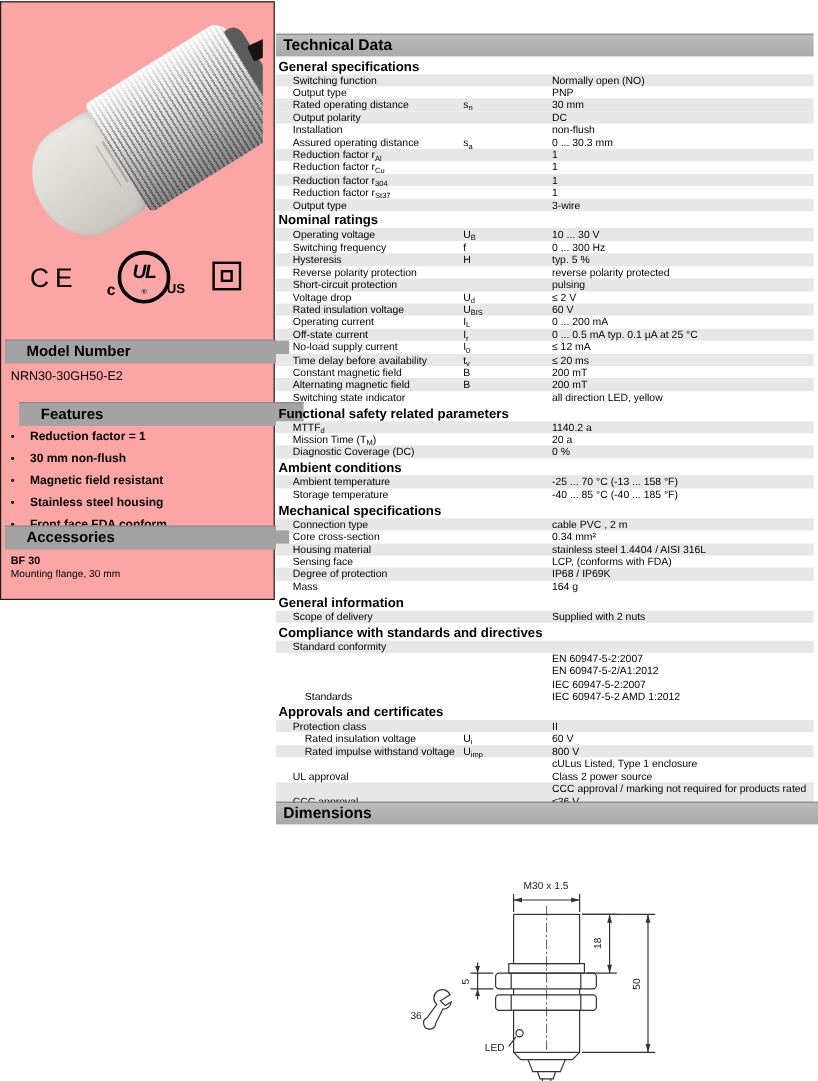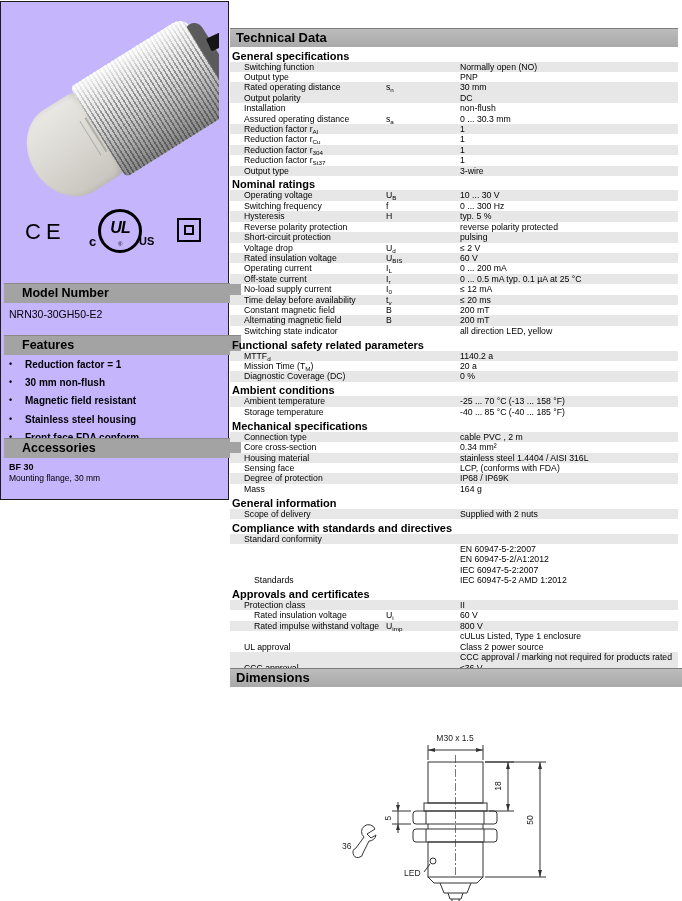--- a/index.html
+++ b/index.html
@@ -1,21 +1,21 @@
 <!DOCTYPE html>
 <html><head>
 <meta charset="utf-8">
 <style>
   html,body{margin:0;padding:0;background:#fff;}
   .page{position:relative;width:682px;height:901px;background:#fff;
         font-family:"Liberation Sans",sans-serif;color:#000;overflow:hidden;}
 
   
   .left-frame{position:absolute;left:0;top:1px;width:227px;height:497px;
-              border:1px solid #1c1c1c;background:#c4b5fd;}
+              border:1px solid #1c1c1c;background:#fca5a5;}
   .photo-box{position:absolute;left:6px;top:8px;width:212px;height:192px;overflow:hidden;}
   .sensor{position:absolute;left:10px;top:45px;width:240px;height:106px;
           transform:rotate(-32deg);transform-origin:120px 53px;}
   .sensor-cap{position:absolute;left:0;top:5px;width:80px;height:96px;
               background:linear-gradient(175deg,#eceae6 0%,#dcdad4 45%,#c6c4bd 100%);
               border-radius:50% 14% 14% 50% / 50% 22% 22% 50%;
               box-shadow:inset -4px 0 6px rgba(0,0,0,.12);}
   .cap-print{position:absolute;left:30px;top:14px;width:40px;height:70px;
              display:flex;flex-direction:column;gap:5px;transform:rotate(90deg);opacity:.55;}
   .cap-print i{display:block;height:1.5px;background:#8d8d88;}
@@ -39,21 +39,21 @@
               letter-spacing:-1px;}
   .ul-reg{position:absolute;left:17px;top:29px;font-size:6px;}
   .ul-c{position:absolute;left:0;top:27px;font-size:13px;font-weight:bold;}
   .ul-us{position:absolute;left:50px;top:28px;font-size:11px;font-weight:bold;}
   .sq-mark{position:absolute;left:176px;top:13px;width:20px;height:20px;border:2px solid #000;}
   .sq-mark i{position:absolute;left:5px;top:5px;width:6px;height:6px;border:2px solid #000;display:block;}
 
   .left-bar{position:absolute;left:3px;width:219px;height:19px;background:#a3a3a3;
             border-top:1px solid #8a8a8a;font-size:12.5px;font-weight:bold;
             line-height:18px;padding-left:18px;}
-  .bar-model{top:281px;} .bar-features{top:333px;} .bar-accessories{top:436px;}
+  .bar-model{top:281px;} .bar-features{top:333px;margin-left:12px;} .bar-accessories{top:436px;}
   .model-value{position:absolute;left:8px;top:306px;font-size:10.5px;font-weight:normal;}
   .features-list{position:absolute;left:8px;top:357px;margin:0;padding:0;list-style:none;}
   .features-list li{display:flex;font-size:10px;font-weight:bold;margin-bottom:7.2px;}
   .features-list .dot{width:16px;font-size:9px;}
   .acc-name{position:absolute;left:8px;top:460px;font-size:9px;font-weight:bold;}
   .acc-desc{position:absolute;left:8px;top:471px;font-size:8.5px;}
 
   
   .right-col{position:absolute;left:230px;top:28px;width:448px;height:889px;}
   .section-bar{height:19px;background:linear-gradient(180deg,#bcbcbc,#a9a9a9);

